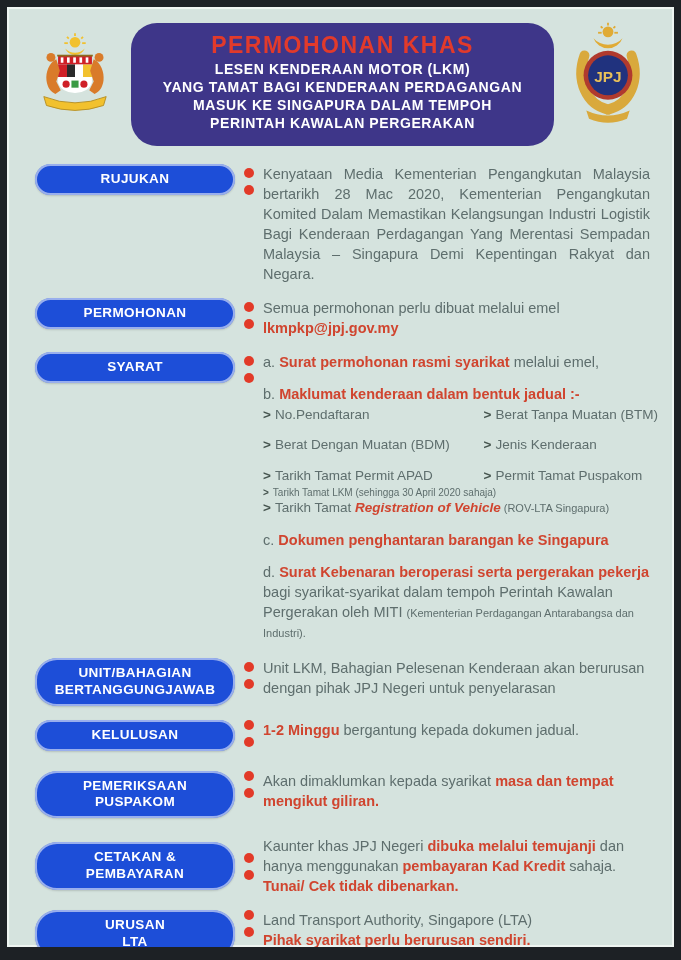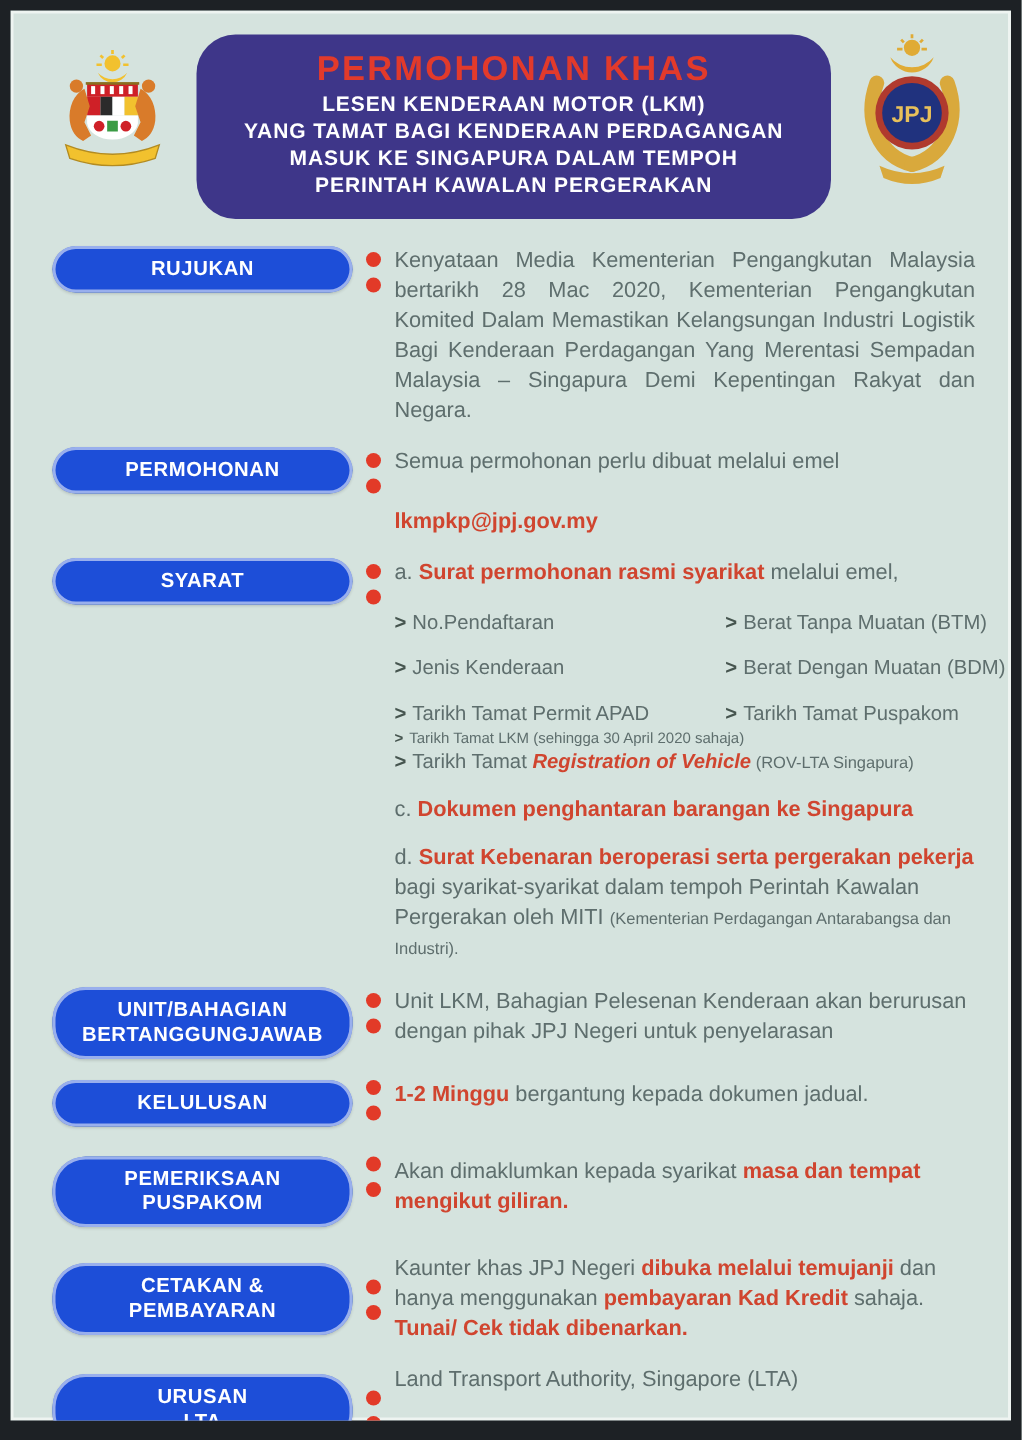--- a/index.html
+++ b/index.html
@@ -27,21 +27,21 @@
   .pill {
     background:#1d4ed8; color:#fff; font-weight:bold; font-size:13.5px;
     letter-spacing:.4px; text-align:center; border-radius:22px;
     padding:7px 8px; white-space:pre-line; line-height:1.25;
     box-shadow: inset 0 0 0 2px rgba(255,255,255,.55), 0 1px 2px rgba(0,0,0,.15);
   }
   .dots-col { width:28px; flex-shrink:0; display:flex; flex-direction:column; align-items:center; gap:7px; padding-top:4px; }
   .dot { width:10px; height:10px; border-radius:50%; background:#e23a28; }
   .content-col { flex:1; color:#5e6e6d; font-size:14.5px; line-height:1.38; }
   .justify { text-align:justify; }
-  .red { color:#d0452f; font-weight:bold;margin-top:20px; }
+  .red { color:#d0452f; font-weight:bold; }
   .redit { color:#d0452f; font-weight:bold; font-style:italic; }
   .small { font-size:11px; }
   .b-grid { display:grid; grid-template-columns: 57% 43%; row-gap:12px; font-size:13.5px; margin-top:2px; }
   .b-item { white-space:nowrap; }
   .marker { font-weight:bold; color:#46554f; margin-right:4px; } .gap12 { height:12px; }
 </style>
 </head>
 <body>
 
 <div class="poster">
@@ -151,27 +151,30 @@
       </div>
     <div class="dots-col">
         <div class="dot"></div>
         <div class="dot"></div>
       </div>
     <div class="content-col">
       <div>
         <span>a. </span><span class="red">Surat permohonan rasmi syarikat</span><span> melalui emel,</span>
       </div>
       <div class="gap12"></div>
+      <div>
+        <span>b. </span><span class="red">Maklumat kenderaan dalam bentuk jadual</span><span class="red"> :-</span>
+      </div>
       <div class="b-grid">
         <div class="b-item"><span class="marker">&gt;</span><span>No.Pendaftaran</span></div>
         <div class="b-item"><span class="marker">&gt;</span><span>Berat Tanpa Muatan (BTM)</span></div>
+        <div class="b-item"><span class="marker">&gt;</span><span>Berat Dengan Muatan (BDM)</span></div>
         <div class="b-item"><span class="marker">&gt;</span><span>Jenis Kenderaan</span></div>
-        <div class="b-item"><span class="marker">&gt;</span><span>Berat Dengan Muatan (BDM)</span></div>
         <div class="b-item"><span class="marker">&gt;</span><span>Tarikh Tamat Permit APAD</span></div>
-        <div class="b-item"><span class="marker">&gt;</span><span>Tarikh Tamat Puspakom</span></div>
+        <div class="b-item"><span class="marker">&gt;</span><span>Permit Tamat Puspakom</span></div>
       </div>
       <div style="font-size:10px">
         <span class="marker">&gt;</span><span>Tarikh Tamat LKM (sehingga 30 April 2020 sahaja)</span>
       </div>
       <div style="font-size:13.5px">
         <span class="marker">&gt;</span><span>Tarikh Tamat </span><span class="redit">Registration of Vehicle</span><span class="small"> (ROV-LTA Singapura)</span>
       </div>
       <div class="gap12"></div>
       <div>
         <span>c. </span><span class="red">Dokumen penghantaran barangan ke Singapura</span>
@@ -229,21 +232,21 @@
       </div>
     <div class="dots-col" style="padding-top:0">
         <div class="dot"></div>
         <div class="dot"></div>
       </div>
     <div class="content-col">
       <span>Kaunter khas JPJ Negeri </span><span class="red">dibuka melalui temujanji</span><span> dan hanya menggunakan </span><span class="red">pembayaran Kad Kredit</span><span> sahaja. </span><span class="red">Tunai/ Cek tidak dibenarkan.</span>
     </div>
   </div>
 
-  <div class="row" style="margin-top:14px; align-items:center">
+  <div class="row" style="margin-top:14px; ">
     <div class="pill-col">
         <div class="pill">URUSAN
 LTA</div>
       </div>
     <div class="dots-col" style="padding-top:0">
         <div class="dot"></div>
         <div class="dot"></div>
       </div>
     <div class="content-col">
       <div>Land Transport Authority, Singapore (LTA)</div>

